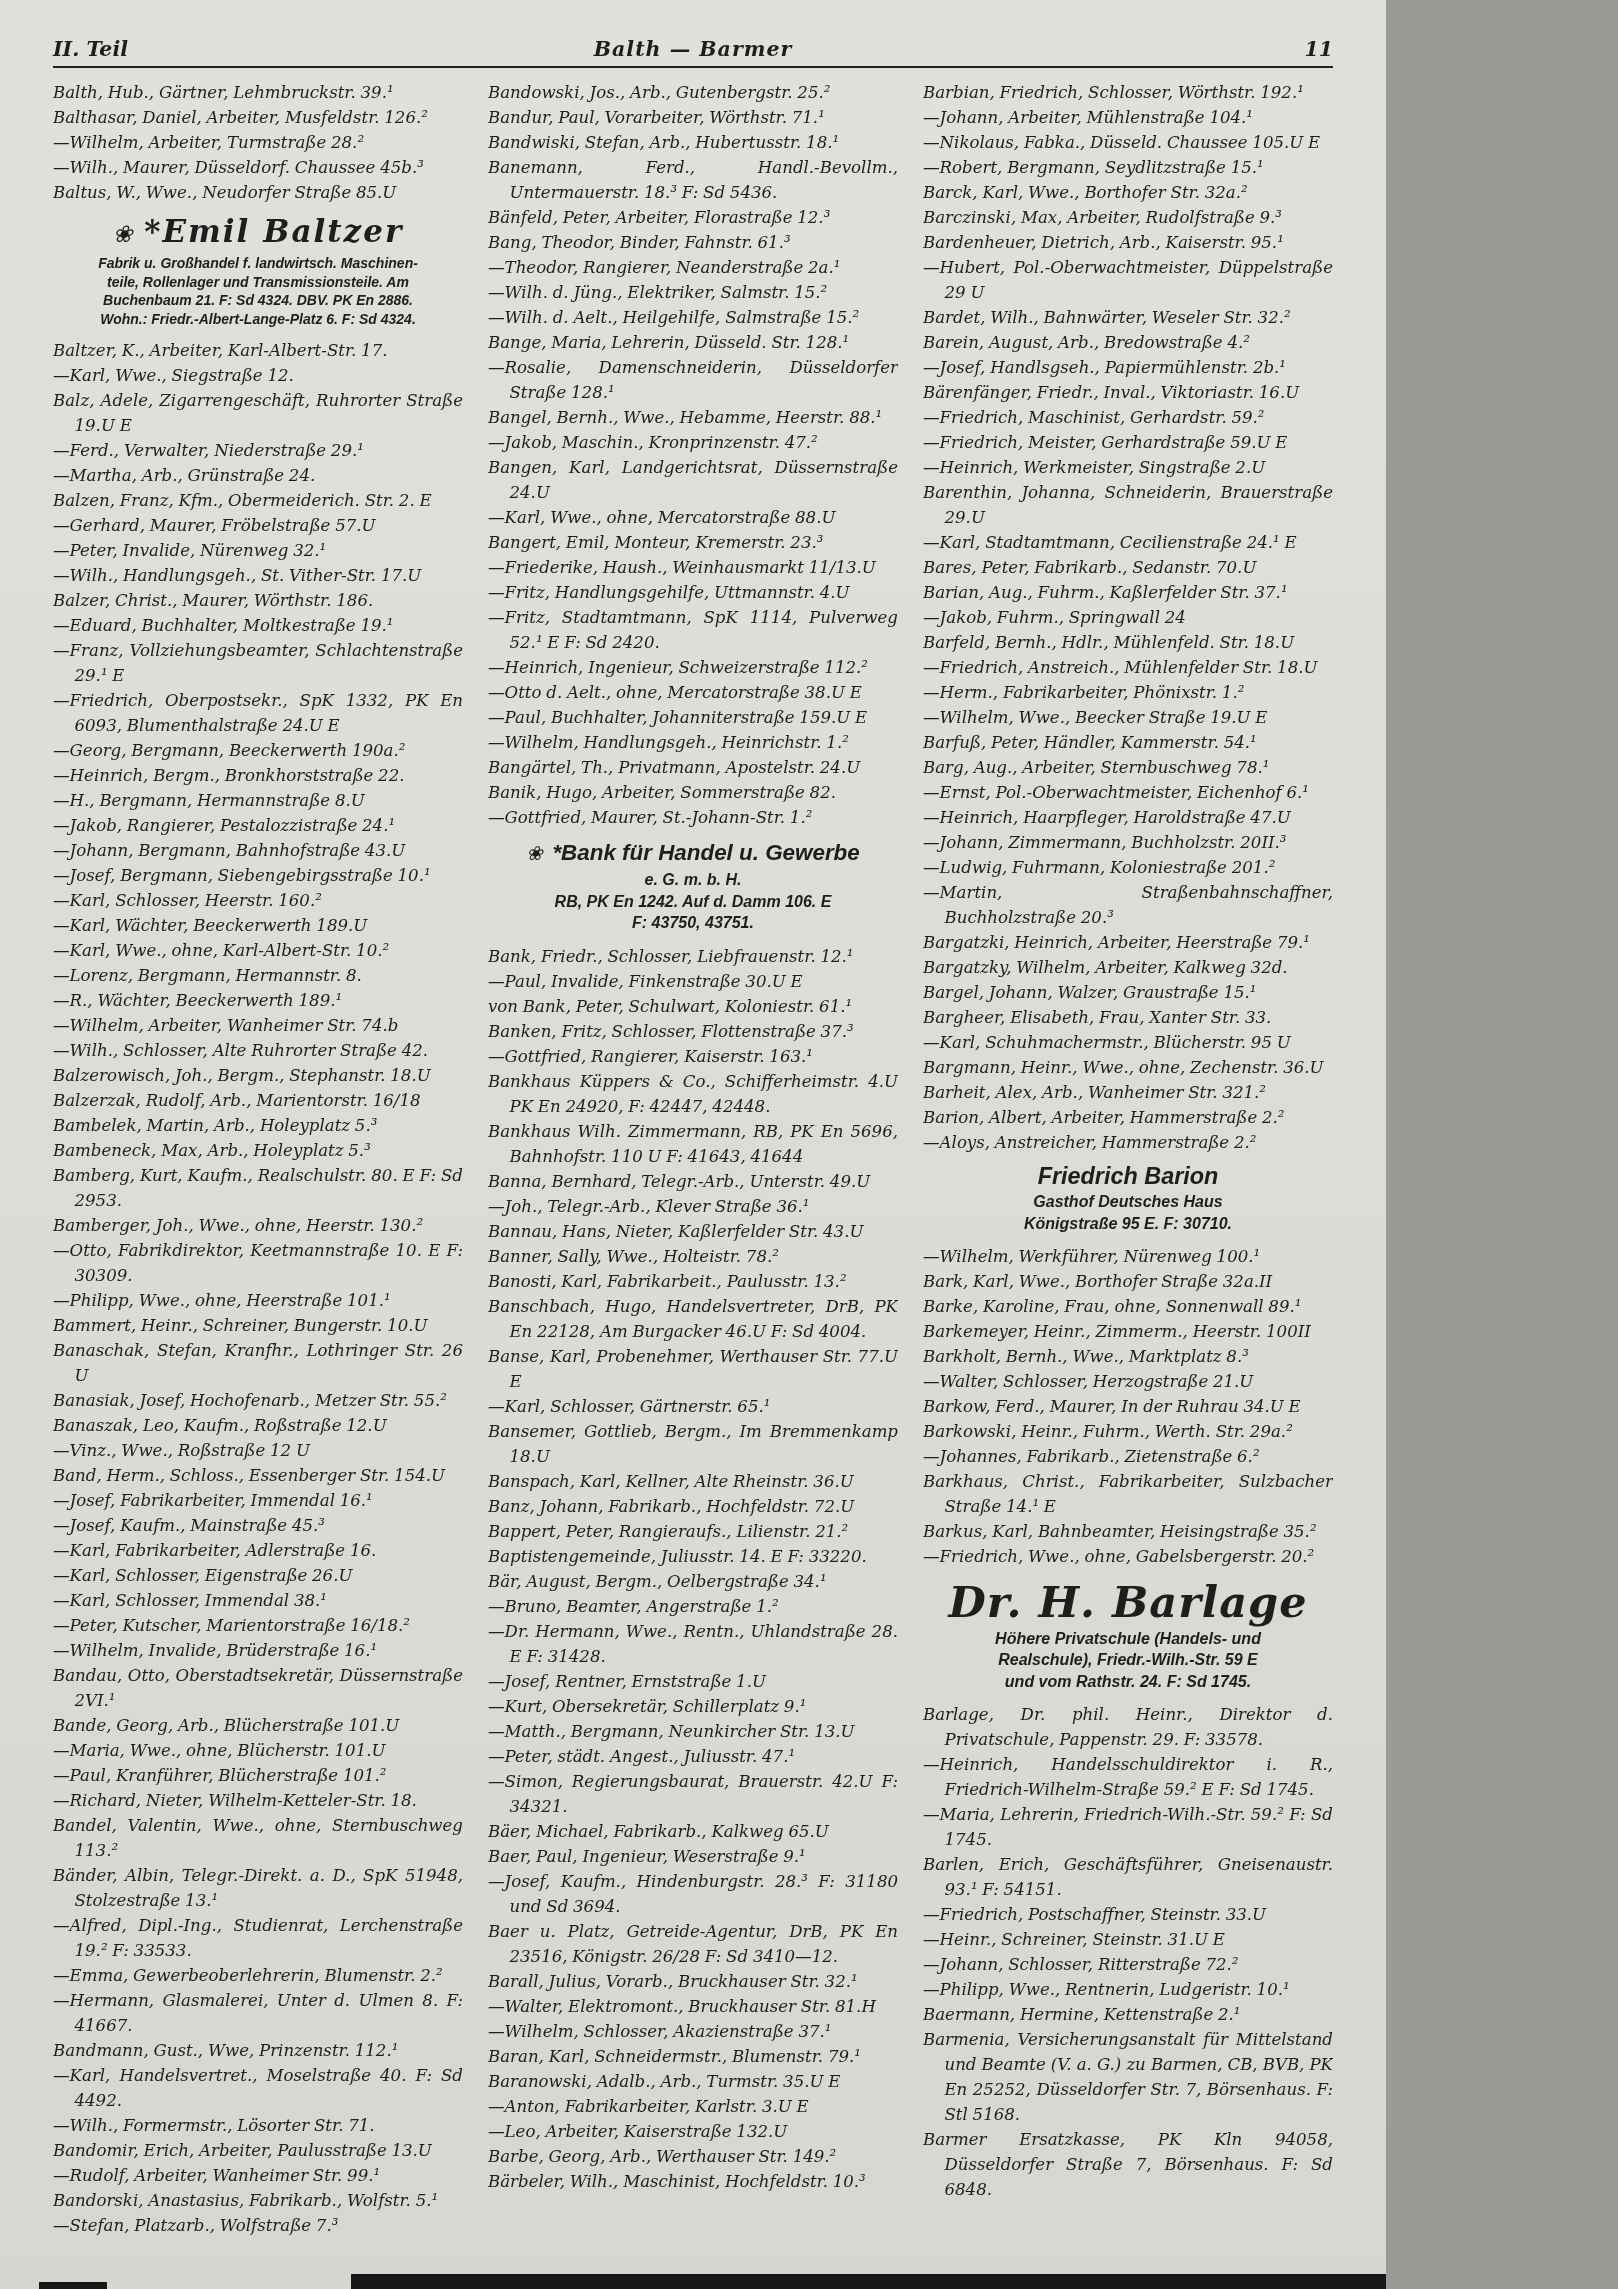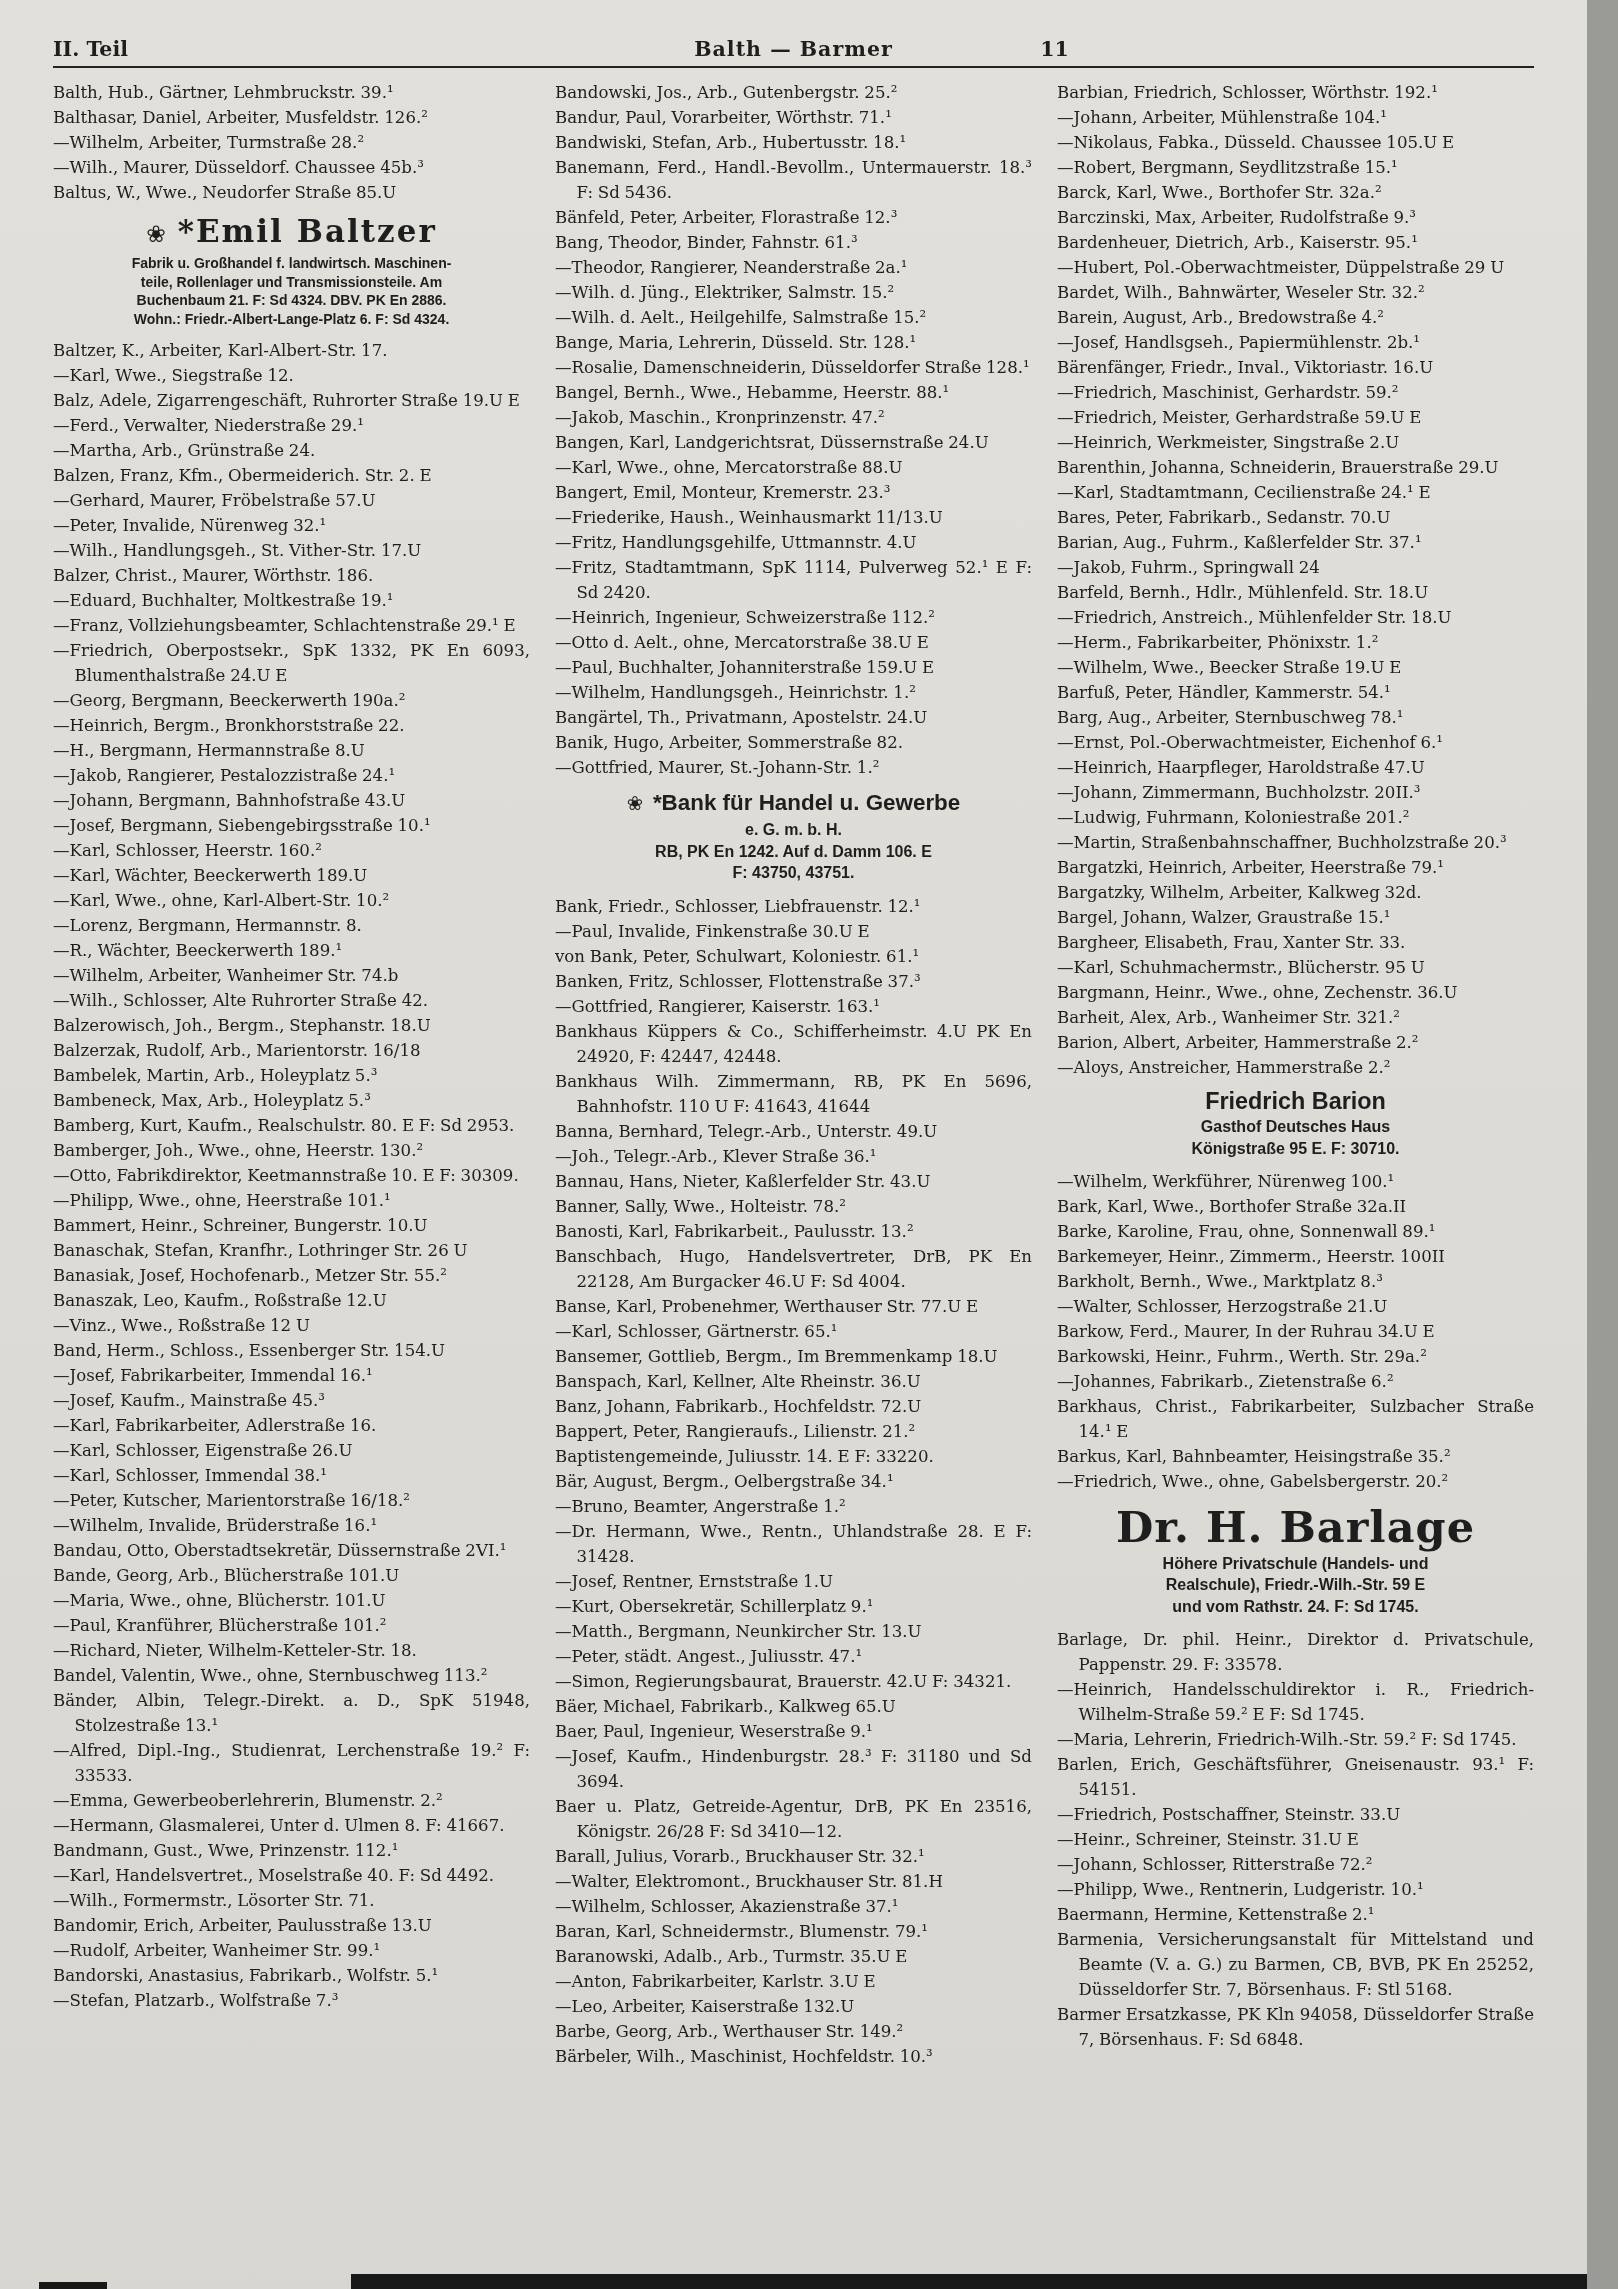--- a/index.html
+++ b/index.html
@@ -1,25 +1,25 @@
 <!DOCTYPE html>
 <html><head>
 <meta charset="utf-8">
 <style>
   html,body{margin:0;padding:0;background:#9a9a96;}
   .page{
-    width:1587px;height:2290px;box-sizing:border-box;
+    width:1386px;height:2290px;box-sizing:border-box;
     padding:37px 53px 0 53px;position:relative;overflow:hidden;
     background:linear-gradient(180deg,#e2e0da 0%,#dddbd5 55%,#d8d6d0 100%);
-    color:#1e1e1e;font-family:"DejaVu Serif",serif;
+    color:#1e1e1e;font-family:"DejaVu Serif",serif;font-style:italic;
   }
   header{display:flex;align-items:baseline;margin-bottom:4.9px;}
   .h-left,.h-center,.h-right{font-weight:bold;font-size:20.5px;flex:1;}
   .h-center{text-align:center;letter-spacing:1px;}
-  .h-right{text-align:left;}
+  .h-right{text-align:right;}
   .rule{border-top:2.9px solid #222;margin-bottom:11.7px;}
   .columns{display:flex;gap:25px;height:2185px;overflow:hidden;}
   .col{width:488px;overflow:hidden;}
   .entry{
     margin:0;font-size:16.6px;line-height:25px;text-align:justify;
     padding-left:21.5px;text-indent:-21.5px;word-spacing:-0.5px;
   }
   .ad{text-align:center;margin:7.8px 0 9.8px 0;}
   .ad-title{white-space:nowrap;text-align:center;}
   .flower{display:inline-block;margin-right:9.8px;font-weight:normal;}

